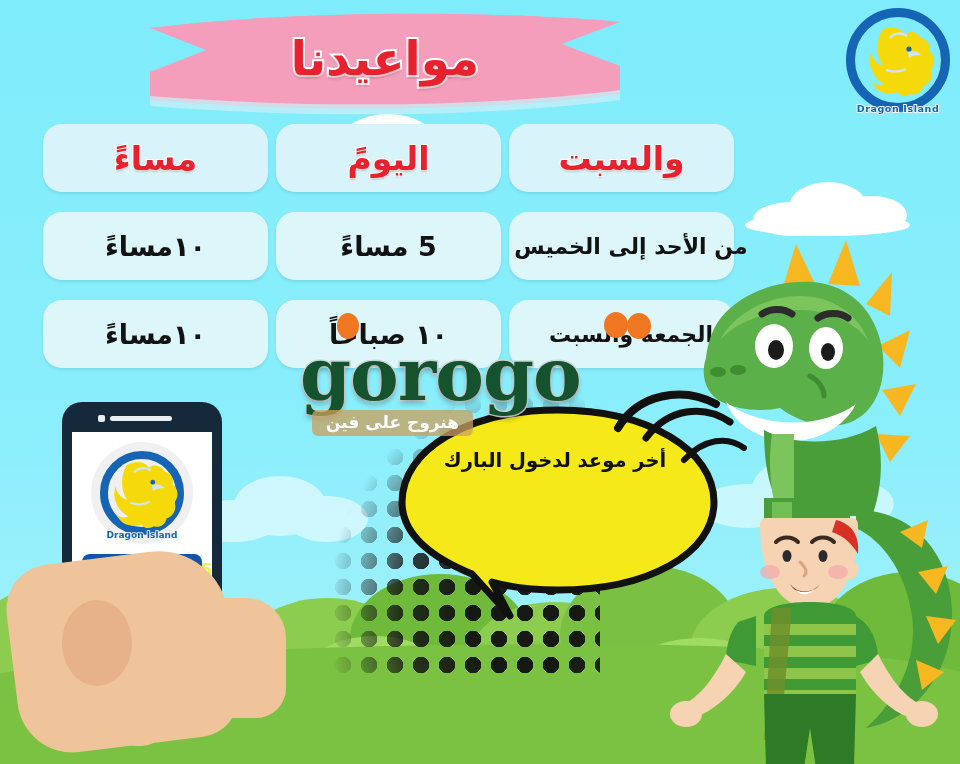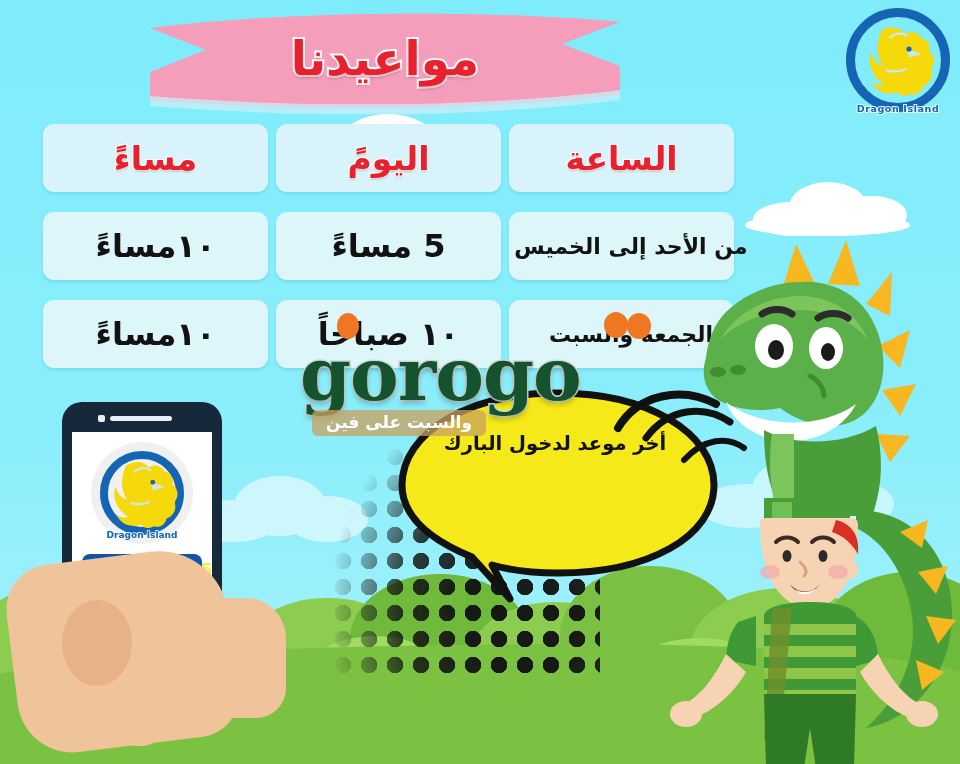--- a/index.html
+++ b/index.html
@@ -38,34 +38,34 @@
     text-align:right;
   }
   .banner-text span{position:relative;}
 
   
   .table{position:absolute;left:42px;top:124px;width:692px;direction:rtl;}
   .trow{display:flex;gap:8px;margin-bottom:20px;justify-content:flex-start;}
   .cell{
     width:225px;height:68px;
     background:#ddf6fa;
-    border-radius:11px;
+    border-radius:19px;
     display:flex;align-items:center;justify-content:center;
     box-shadow:0 2px 3px rgba(40,120,140,.16);
     box-sizing:border-box;
     direction:rtl;
   }
   .cell.head{background:#d8f4fa;}
   .cell.head .txt{
     color:#e8212e;font-weight:bold;font-size:33px;
     -webkit-text-stroke:2.2px #ffffff;paint-order:stroke fill;
     text-shadow:0 2px 2px rgba(120,40,50,.20);
   }
   .cell .txt{
-    color:#121212;font-weight:bold;font-size:32px;white-space:nowrap;
+    color:#121212;font-weight:bold;font-size:27px;white-space:nowrap;
     font-family:"DejaVu Sans","Liberation Sans",sans-serif;
   }
   .cell.day .txt{font-size:22px;margin-left:19px;}
 
   
   .logo-top{position:absolute;right:10px;top:8px;width:104px;height:104px;}
   .logo-circle{position:absolute;inset:0;border-radius:50%;border:9px solid #1565b4;box-sizing:border-box;background:transparent;}
   .logo-name{
     position:absolute;left:0;bottom:-2px;width:104px;text-align:center;
     font-size:9.5px;font-weight:bold;color:#1565b4;letter-spacing:.6px;
@@ -99,21 +99,21 @@
 
   
   .halftone{position:absolute;left:330px;top:392px;width:270px;height:285px;
     background-image:radial-gradient(#111 44%,transparent 46%);
     background-size:26px 26px;
     -webkit-mask-image:radial-gradient(ellipse at 72% 78%, #000 20%, rgba(0,0,0,.85) 45%, transparent 72%);
     mask-image:radial-gradient(ellipse at 72% 78%, #000 20%, rgba(0,0,0,.85) 45%, transparent 72%);
     opacity:.95;}
 
   
-  .bubble-wrap{position:absolute;left:392px;top:387px;width:330px;height:220px;}
+  .bubble-wrap{position:absolute;left:392px;top:404px;width:330px;height:220px;}
   .bubble-text{
     position:absolute;left:44px;top:44px;width:238px;
     direction:rtl;text-align:center;color:#111;font-weight:bold;
     font-size:19.5px;line-height:1.38;
     font-family:"DejaVu Sans","Liberation Sans",sans-serif;
   }
   .swoosh{position:absolute;pointer-events:none;}
 
   
   .char{position:absolute;right:0;top:180px;width:300px;height:584px;}
@@ -205,21 +205,21 @@
       <path d="M44,30 C48,25 56,24 61,28" stroke="#cbe7f2" stroke-width="2.4" fill="none"></path>
       <path d="M40,62 C46,64 54,64 60,61" stroke="#cbe7f2" stroke-width="2.4" fill="none"></path>
     </svg>
     <div class="logo-name">Dragon Island</div>
   </div>
 
   <div class="table">
 
     <div class="trow">
       <div class="cell head">
-        <span class="txt">الساعة</span>
+        <span class="txt">والسبت</span>
       </div>
       <div class="cell head">
         <span class="txt">اليومً</span>
       </div>
       <div class="cell head">
         <span class="txt">مساءً</span>
       </div>
     </div>
 
     <div class="trow">
@@ -400,16 +400,16 @@
         </div>
       </div>
     </div>
     <div class="hand" style="left:12px;top:556px;width:220px;height:190px;"></div>
     <div style="position:absolute;left:58px;top:604px;width:110px;height:110px;background:#f0c49b;border-radius:50% 50% 40% 40%;"></div>
     <div style="position:absolute;left:62px;top:600px;width:70px;height:86px;background:#e7b189;border-radius:50%;"></div>
   </div>
 
   <div class="wm">
     <div class="wm-title">gorogo</div>
-    <div class="wm-tag">والسبت على فين</div>
+    <div class="wm-tag">هنروح على فين</div>
   </div>
 
 </div>
 
 </body></html>

